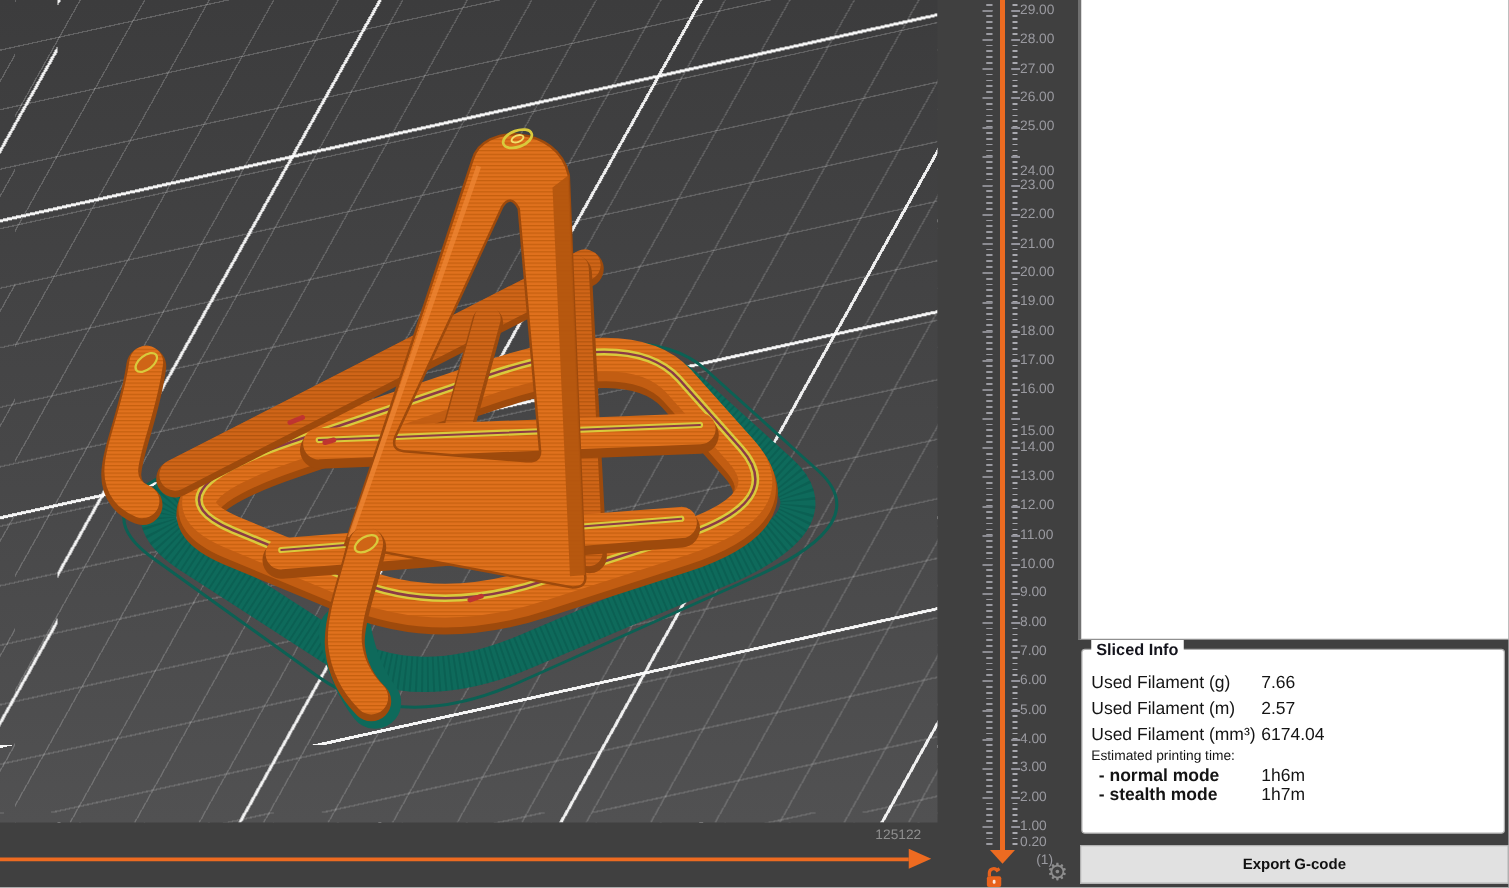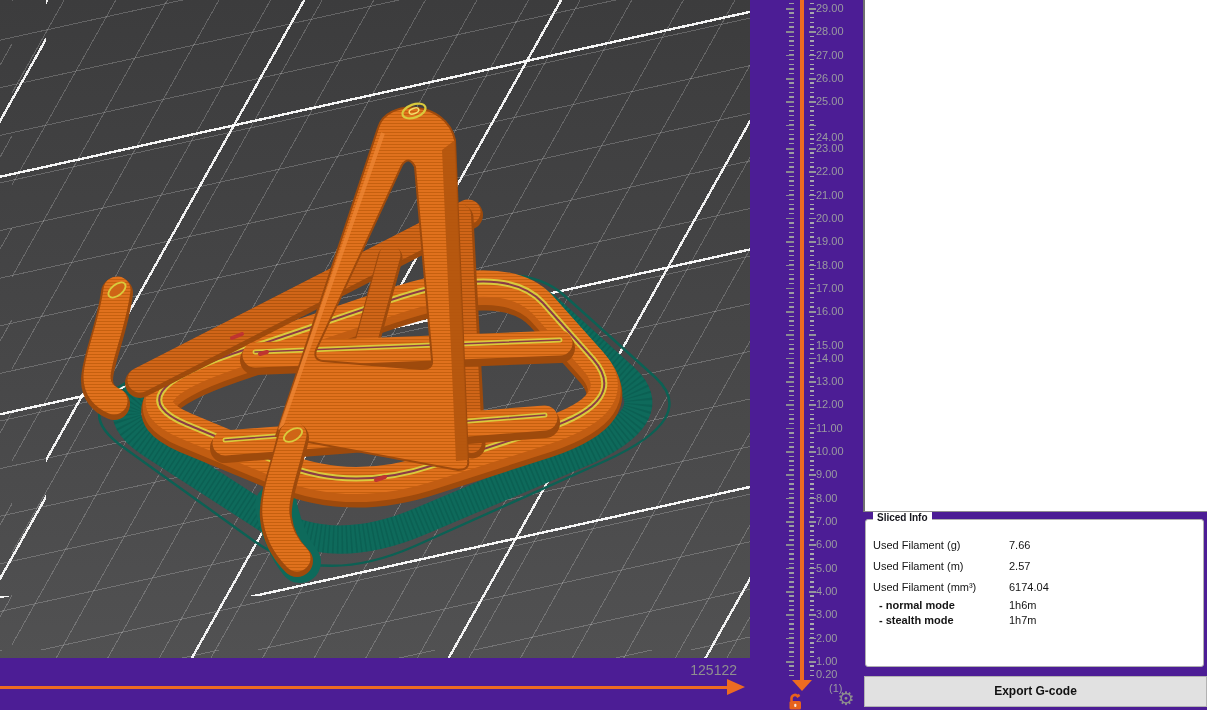--- a/index.html
+++ b/index.html
@@ -1,17 +1,17 @@
 <!DOCTYPE html>
 <html><head>
 <meta charset="utf-8">
 <style>
   html,body{margin:0;padding:0;background:#ffffff;}
   .stage{position:relative;width:1207px;height:710px;overflow:hidden;
-         font-family:"Liberation Sans","DejaVu Sans",sans-serif;background:#4c1d95;}
+         font-family:"Liberation Sans","DejaVu Sans",sans-serif;background:#404040;}
 
   
   .viewport{position:absolute;left:0;top:0;width:750px;height:658px;
     background-image:
       repeating-linear-gradient(167.6deg, rgba(255,255,255,.95) 0 2.4px, rgba(255,255,255,0) 2.4px 232px),
       repeating-linear-gradient(119.3deg, rgba(255,255,255,.92) 0 2.4px, rgba(255,255,255,0) 2.4px 224px),
       repeating-linear-gradient(167.6deg, rgba(255,255,255,.20) 0 1px, rgba(255,255,255,0) 1px 46.5px),
       repeating-linear-gradient(119.3deg, rgba(255,255,255,.20) 0 1px, rgba(255,255,255,0) 1px 45px),
       linear-gradient(180deg,#3c3c3d 0%,#474748 55%,#515152 100%);
     background-position:0 -62px,46px 0,0 -8px,12px 0,0 0;}
@@ -33,32 +33,32 @@
   .ticklab{position:absolute;left:0;transform:translateY(-50%);font-size:11px;color:#9a9aa0;white-space:nowrap;}
 
   .lock-icon{position:absolute;left:788px;top:693px;width:17px;height:17px;}
   .gear-icon{position:absolute;left:835px;top:688px;width:22px;height:22px;font-size:19px;line-height:22px;
     color:#8d8d8d;text-align:center;}
 
   
   .hline{position:absolute;left:0;top:686px;width:727px;height:3px;background:#ED6B21;}
   .harrow{position:absolute;left:727px;top:679px;width:0;height:0;
     border-top:8px solid transparent;border-bottom:8px solid transparent;border-left:18px solid #ED6B21;}
-  .hlabel{position:absolute;left:683px;top:662px;width:54px;text-align:right;font-size:14px;color:#8f8f8f;}
+  .hlabel{position:absolute;left:683px;top:662px;width:54px;text-align:right;font-size:11px;color:#8f8f8f;}
 
   
   .right-panel{position:absolute;left:863px;top:0;width:344px;height:512px;background:#ffffff;
     border-left:2px solid #707070;border-bottom:1px solid #8f8f8f;box-sizing:border-box;}
 
   .sliced-info{position:absolute;left:865px;top:519px;width:339px;height:148px;
     border:1px solid #b0b0b0;border-radius:3px;box-sizing:border-box;background:#fff;}
   .si-title{position:absolute;top:-8px;left:7px;background:#fff;padding:0 4px;
-    font-size:10px;font-weight:bold;color:#14141c;}
+    font-size:13px;font-weight:bold;color:#14141c;}
   .si-body{position:absolute;left:0;top:15px;width:100%;}
-  .sirow{position:relative;height:21px;line-height:21px;font-size:11px;color:#141414;}
+  .sirow{position:relative;height:21px;line-height:21px;font-size:14px;color:#141414;}
   .sirow .lbl{position:absolute;left:7px;}
   .sirow .val{position:absolute;left:143px;}
   .si-head{height:15px;line-height:15px;font-size:11px;color:#141414;padding-left:7px;}
   .si-time .sirow{height:15px;line-height:15px;}
   .si-time .sirow .lbl{left:13px;font-weight:bold;}
 
   .export-btn{position:absolute;left:864px;top:676px;width:343px;height:31px;background:#e1e1e1;
     border:1px solid #b2b2b2;box-sizing:border-box;font-size:12px;font-weight:bold;color:#111;
     text-align:center;line-height:29px;cursor:pointer;}
 </style>
@@ -205,20 +205,21 @@
           </div>
           <div class="sirow">
             <span class="lbl">Used Filament (m)</span>
             <span class="val">2.57</span>
           </div>
           <div class="sirow">
             <span class="lbl">Used Filament (mm³)</span>
             <span class="val">6174.04</span>
           </div>
         </div>
+      <div class="si-head">Estimated printing time:</div>
       <div class="si-time">
           <div class="sirow">
             <span class="lbl">- normal mode</span>
             <span class="val">1h6m</span>
           </div>
           <div class="sirow">
             <span class="lbl">- stealth mode</span>
             <span class="val">1h7m</span>
           </div>
         </div>

